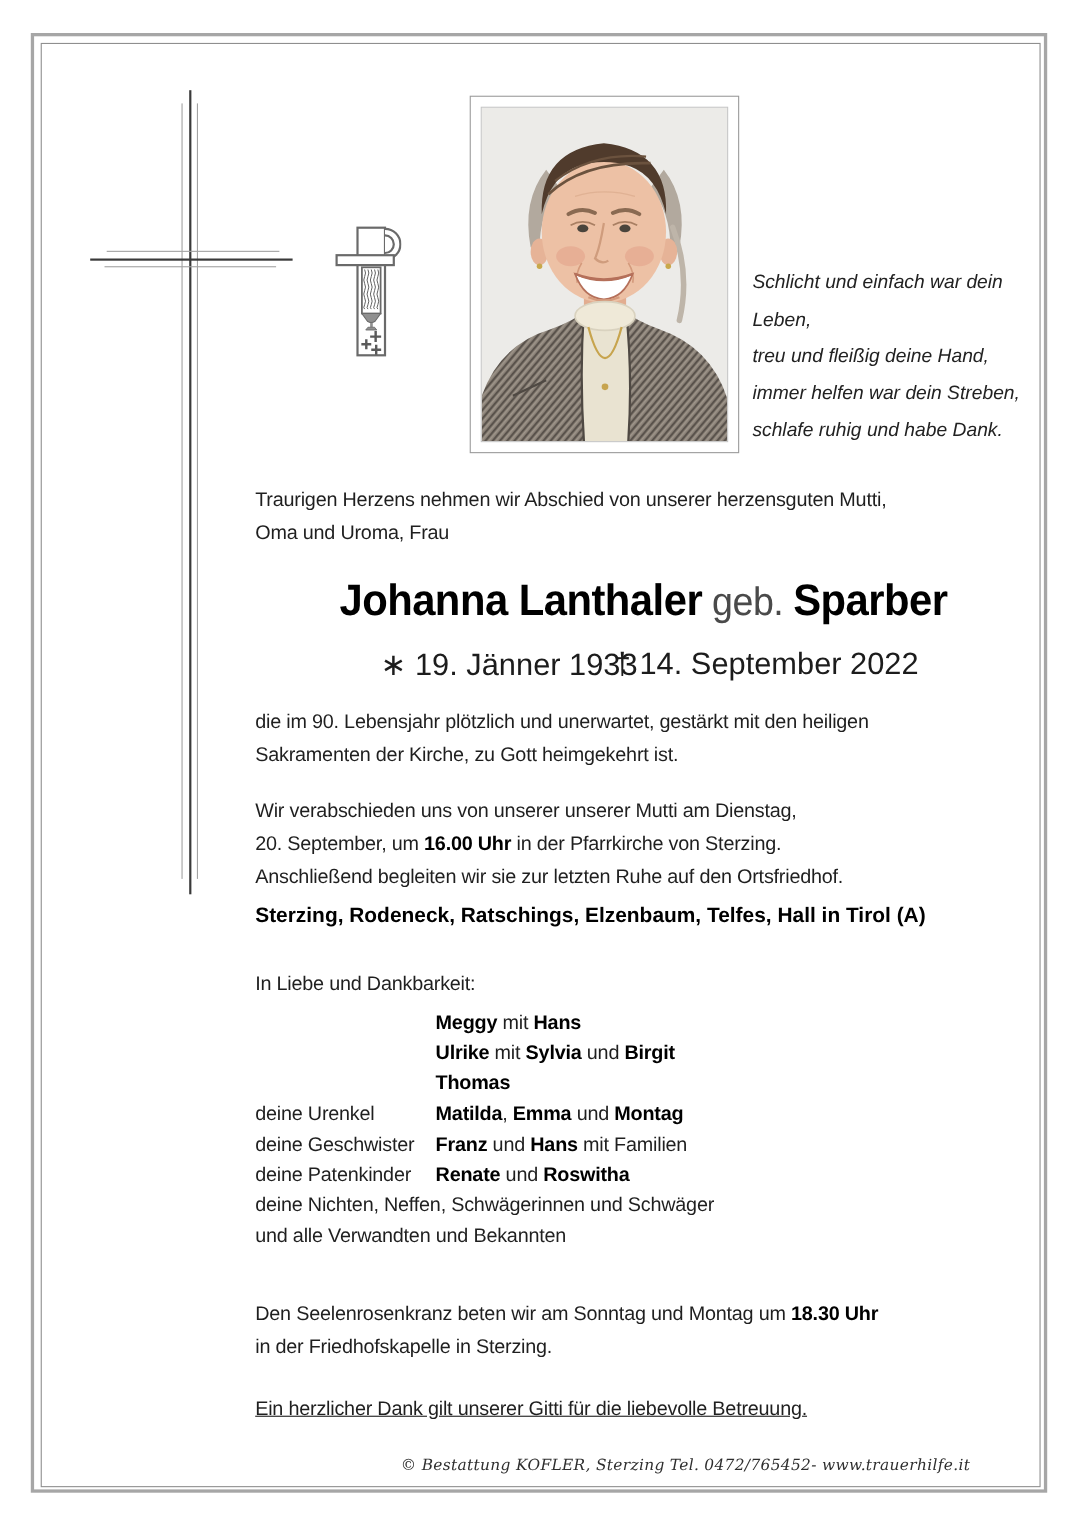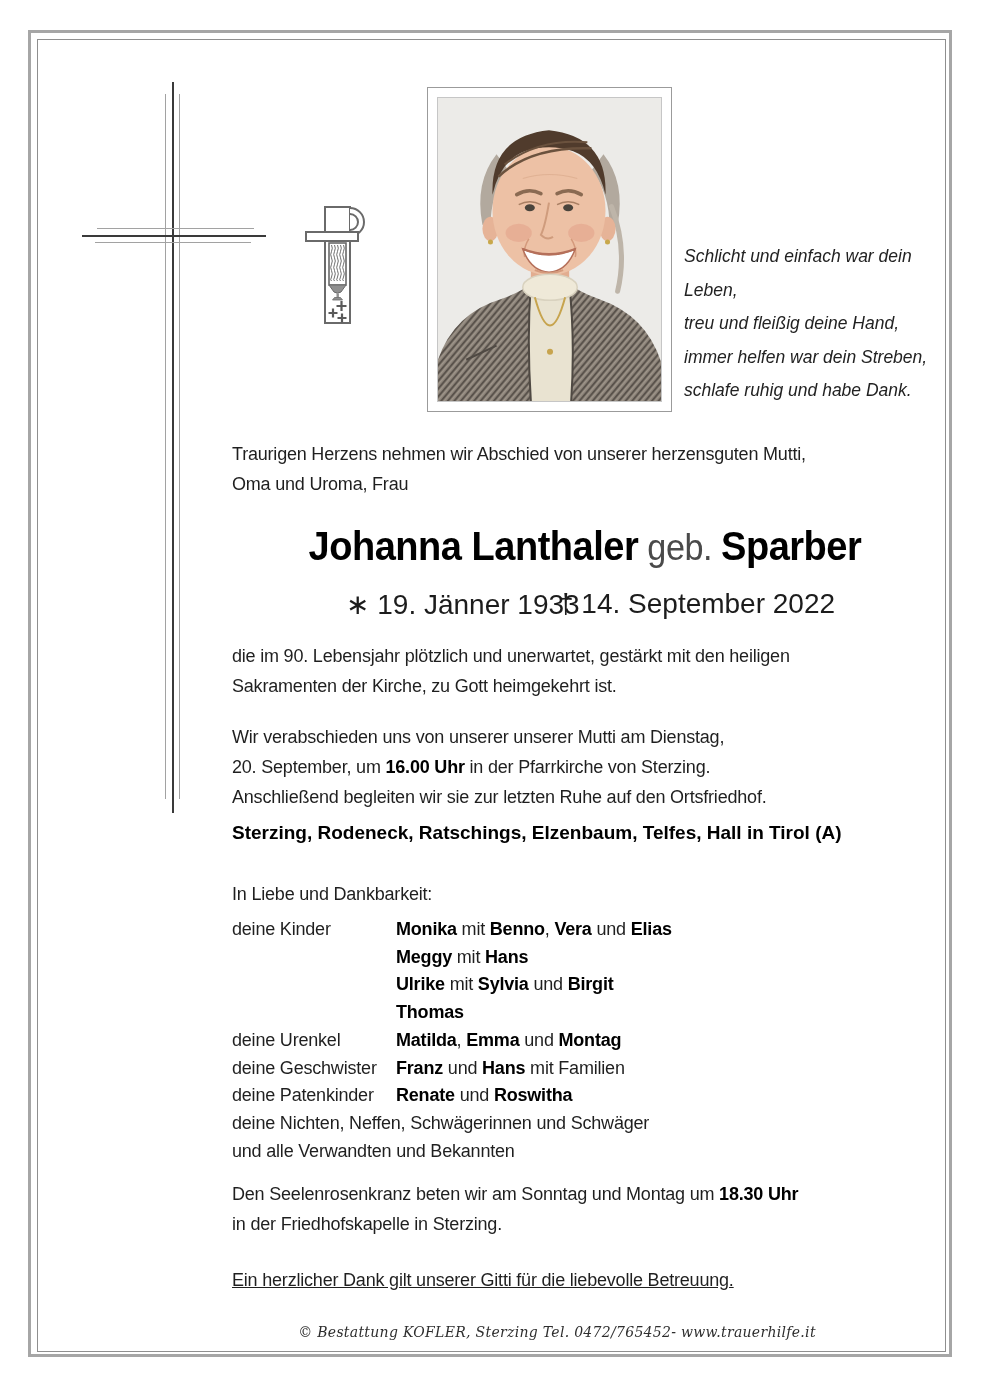--- a/index.html
+++ b/index.html
@@ -34,21 +34,21 @@
   .date{font-size:28px;color:#1c1c1c;white-space:nowrap;}
   .passing{left:232px;top:641px;width:700px;}
   .farewell{left:232px;top:722px;width:700px;}
   .places{left:232px;top:822px;width:710px;font-weight:bold;font-size:19px;color:#000;white-space:nowrap;}
   .closing{left:232px;top:879px;width:600px;}
   .family{left:232px;top:916px;width:710px;line-height:27.7px;}
   .family .role{display:inline-block;width:164px;vertical-align:top;}
   .rosary{left:232px;top:1180px;width:710px;line-height:29.5px;}
   .thanks{left:232px;top:1265px;width:710px;text-decoration:underline;}
   .footer{
-    left:232px;top:1324px;width:650px;text-align:center;
+    left:232px;top:1324px;width:650px;text-align:right;
     font-family:"DejaVu Serif",serif;font-style:italic;font-size:14px;color:#2e2e2e;letter-spacing:0.3px;
   }
   .b{font-weight:bold;color:#000;}
   .nowrap{white-space:nowrap;}
 </style>
 </head>
 <body>
 
 <div class="abs border-outer"></div>
 <div class="abs border-inner"></div>
@@ -169,23 +169,20 @@
   <div class="nowrap"><span>20. September, um </span><span class="b">16.00 Uhr</span><span> in der Pfarrkirche von Sterzing.</span></div>
   <div class="nowrap">Anschließend begleiten wir sie zur letzten Ruhe auf den Ortsfriedhof.</div>
 </div>
 
 <div class="abs places">Sterzing, Rodeneck, Ratschings, Elzenbaum, Telfes, Hall in Tirol (A)</div>
 
 <div class="abs txt closing">In Liebe und Dankbarkeit:</div>
 
 <div class="abs txt family">
   <div class="nowrap">
-    <span class="role">deine Kinder</span><span><span class="b">Monika</span><span> mit </span><span class="b">Benno</span><span>, </span><span class="b">Vera</span><span> und </span><span class="b">Elias</span></span>
-  </div>
-  <div class="nowrap">
     <span class="role"></span><span><span class="b">Meggy</span><span> mit </span><span class="b">Hans</span></span>
   </div>
   <div class="nowrap">
     <span class="role"></span><span><span class="b">Ulrike</span><span> mit </span><span class="b">Sylvia</span><span> und </span><span class="b">Birgit</span></span>
   </div>
   <div class="nowrap">
     <span class="role"></span><span><span class="b">Thomas</span></span>
   </div>
   <div class="nowrap">
     <span class="role">deine Urenkel</span><span><span class="b">Matilda</span><span>, </span><span class="b">Emma</span><span> und </span><span class="b">Montag</span></span>

